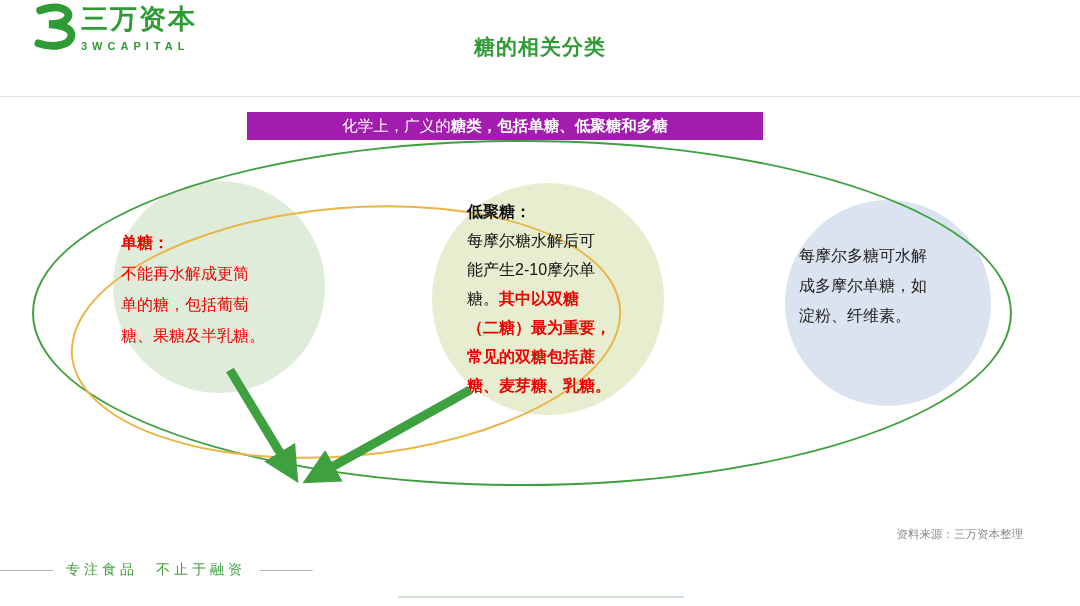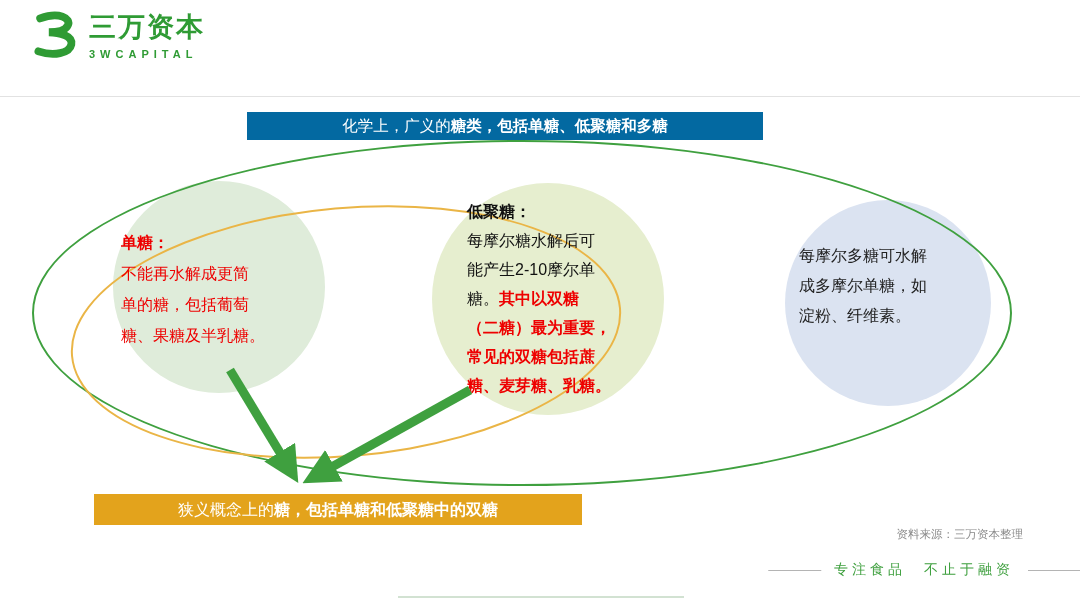--- a/index.html
+++ b/index.html
@@ -1,20 +1,20 @@
 <!DOCTYPE html>
 <html><head>
 <meta charset="utf-8">
 <style>
   * { margin:0; padding:0; box-sizing:border-box; }
   body { background:#fff; font-family:"Liberation Sans","DejaVu Sans",sans-serif; }
   .slide { position:relative; width:1080px; height:606px; background:#fff; overflow:hidden; }
 
   
-  .logo { position:absolute; left:28px; top:8px; display:flex; align-items:center; gap:9px; z-index:10; }
+  .logo { position:absolute; left:28px; top:0; display:flex; align-items:center; gap:1px; z-index:10; }
   .logo-name { font-size:27px; font-weight:700; color:#2f9b34; letter-spacing:2px; }
   .logo-sub { font-size:11px; font-weight:600; color:#2f9b34; letter-spacing:5px; margin-top:3px; }
   .title { position:absolute; left:0; right:0; top:33px; text-align:center; font-size:21px; font-weight:700; color:#2f9b34; letter-spacing:1px; z-index:10; }
   .divider { position:absolute; left:0; right:0; top:96px; height:1px; background:#e2e2e2; }
 
   
   .circle { position:absolute; border-radius:50%; z-index:1; }
   .circle.mono  { left:113px; top:181px; width:212px; height:212px; background:#dfecda; }
   .circle.oligo { left:432px; top:183px; width:232px; height:232px; background:#e6eecf; }
   .circle.poly  { left:785px; top:200px; width:206px; height:206px; background:#dbe3f1; }
@@ -26,48 +26,49 @@
   .txt { position:absolute; z-index:3; font-size:16px; }
   .txt .t { font-weight:700; }
   .mono-txt  { left:121px; top:227px; width:150px; line-height:31px; color:#ee0000; }
   .oligo-txt { left:467px; top:197px; width:162px; line-height:29px; color:#111; }
   .oligo-txt .red { color:#ee0000; font-weight:700; }
   .poly-txt  { left:799px; top:241px; width:170px; line-height:30px; color:#222; }
 
   
   .banner { position:absolute; color:#fff; text-align:center; z-index:5; }
   .banner .b { font-weight:700; }
-  .green-banner { left:247px; top:112px; width:516px; height:28px; line-height:28px; font-size:15.5px; background:#0369a1; }
+  .green-banner { left:247px; top:112px; width:516px; height:28px; line-height:28px; font-size:15.5px; background:#a21caf; }
   .gold-banner  { left:94px; top:494px; width:488px; height:31px; line-height:31px; font-size:16px; background:#e3a31c; }
 
   
   .arrows { position:absolute; left:0; top:0; z-index:4; pointer-events:none; }
 
   
   .footnotes { position:absolute; right:57px; top:527px; text-align:right; font-size:11.5px; color:#8a8a8a; line-height:15px; z-index:6; }
-  .slogan { position:absolute; left:0; right:0; top:561px; text-align:right; font-size:14px; z-index:6; }
+  .slogan { position:absolute; left:0; right:0; top:561px; text-align:left; font-size:14px; z-index:6; }
   .slogan .dash { color:#b4b4b4; letter-spacing:-1px; }
   .slogan .slogan-text { color:#3fa03f; letter-spacing:4px; margin:0 10px; }
   .bottom-line { position:absolute; left:398px; top:596px; width:286px; height:2px; background:#d2e2d2; z-index:6; }
   .watermark { position:absolute; right:16px; top:553px; font-size:27px; font-weight:700; color:#141414; letter-spacing:1px; z-index:6; }
 </style>
 </head>
 <body>
 
 <div class="slide">
 
   <div class="logo">
     <svg width="52" height="52" viewBox="0 0 60 60">
       <path d="M14 12 C36 4 50 12 46 20 C43 27 30 28 24 28 C36 28 52 32 50 42 C48 52 30 56 12 50" fill="none" stroke="#2f9b34" stroke-width="9" stroke-linecap="round"></path>
     </svg>
     <div class="logo-text">
       <div class="logo-name">三万资本</div>
       <div class="logo-sub">3WCAPITAL</div>
     </div>
   </div>
+  <div class="title">糖的相关分类</div>
   <div class="divider"></div>
 
   <div class="circle mono"></div>
   <div class="circle oligo"></div>
   <div class="circle poly"></div>
   <div class="ellipse big"></div>
   <div class="ellipse orange"></div>
 
   <div class="txt mono-txt">
     <div class="t">单糖：</div>
@@ -98,23 +99,20 @@
         <path d="M0,0 L4,2 L0,4 Z" fill="#3fa03f"></path>
       </marker>
     </defs>
     <line x1="230" y1="370" x2="282" y2="456" stroke="#3fa03f" stroke-width="9" marker-end="url(#ah)"></line>
     <line x1="470" y1="390" x2="330" y2="468" stroke="#3fa03f" stroke-width="9" marker-end="url(#ah)"></line>
   </svg>
 
   <div class="banner green-banner">
     <span>化学上，广义的</span><span class="b">糖类，包括单糖、低聚糖和多糖</span>
   </div>
-  <div class="banner gold-banner">
-    <span>狭义概念上的</span><span class="b">糖，包括单糖和低聚糖中的双糖</span>
-  </div>
 
   <div class="footnotes">
     <div>资料来源：三万资本整理</div>
   </div>
 
   <div class="slogan">
     <span class="dash">————</span>
     <span class="slogan-text">专注食品　不止于融资</span>
     <span class="dash">————</span>
   </div>

